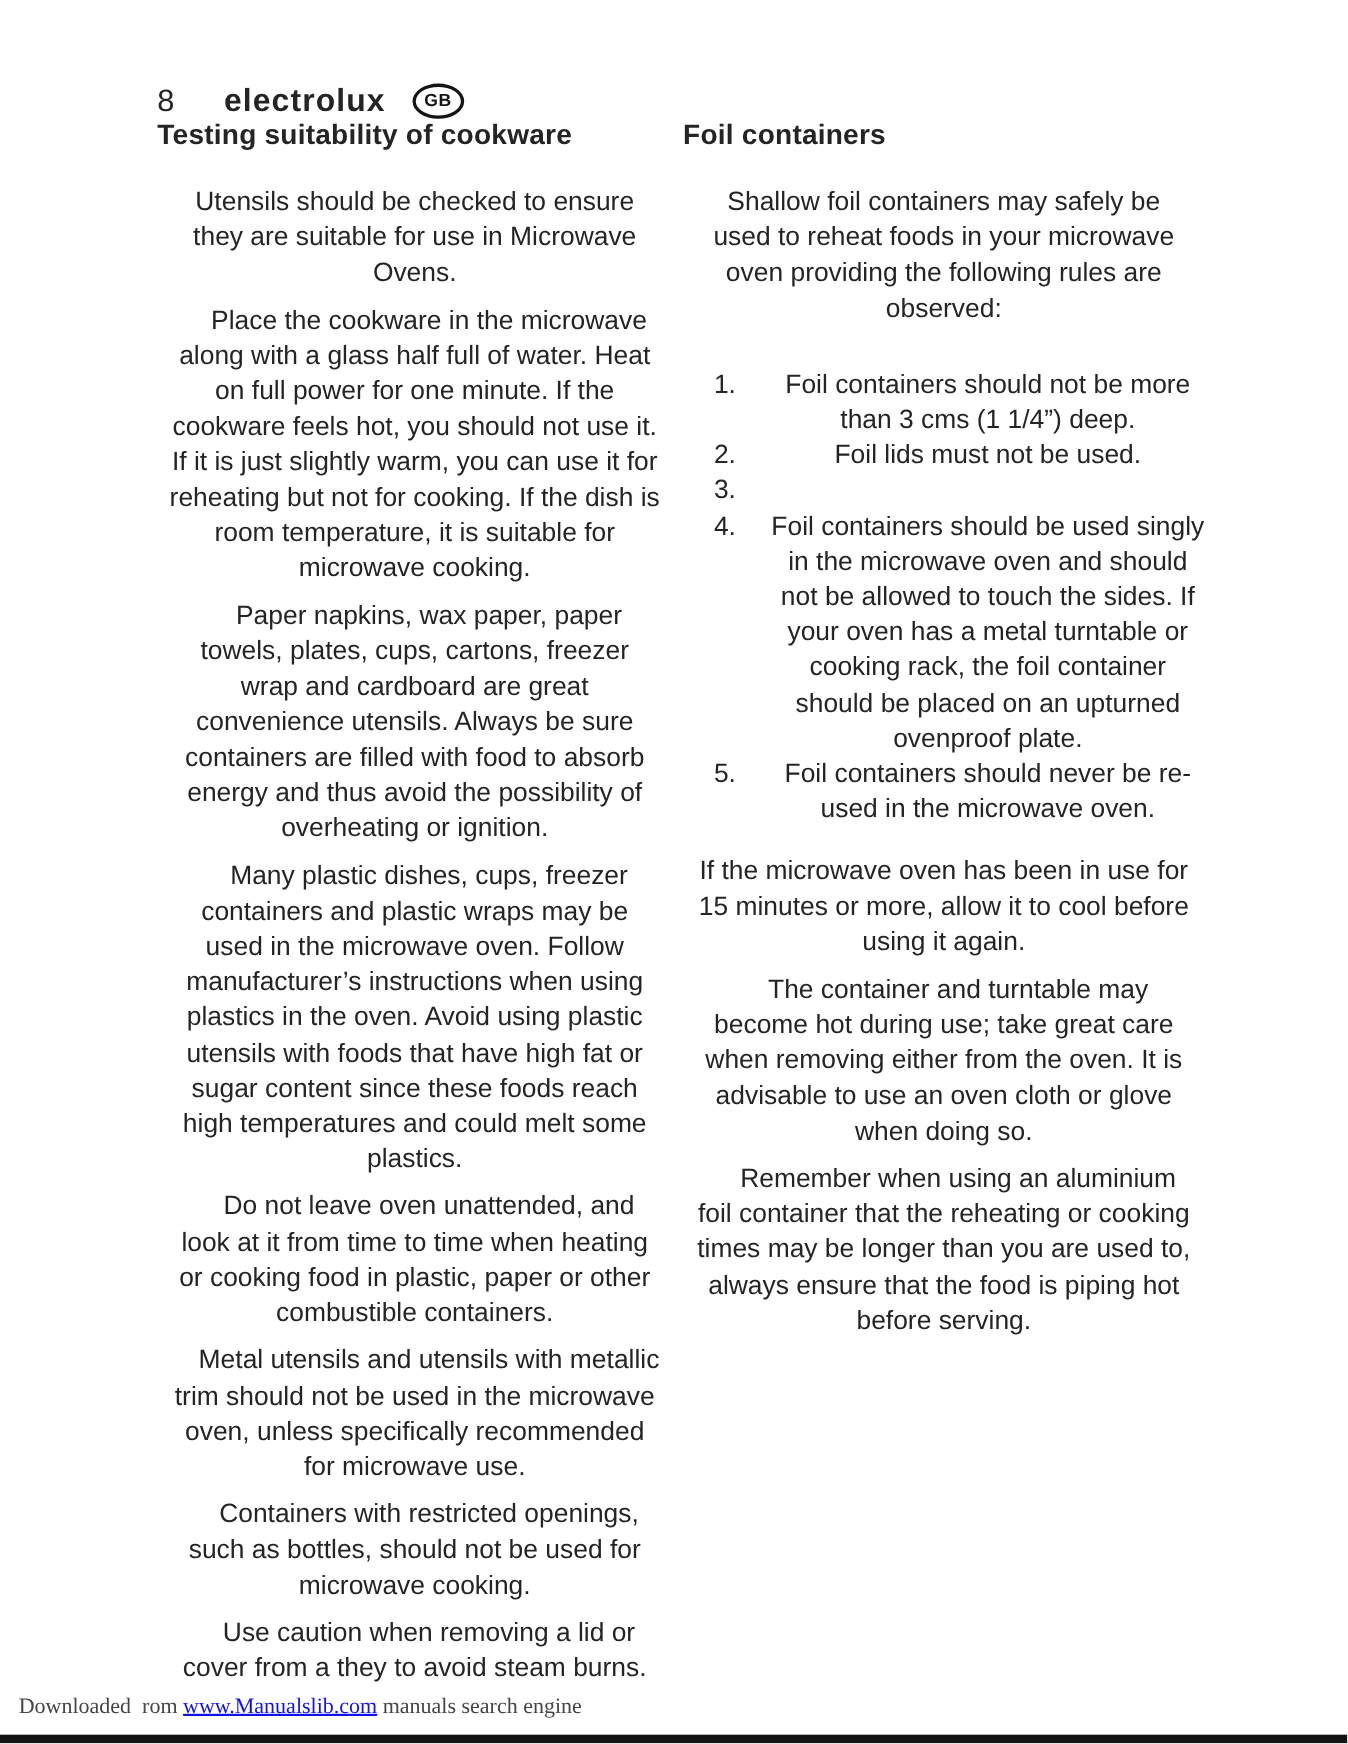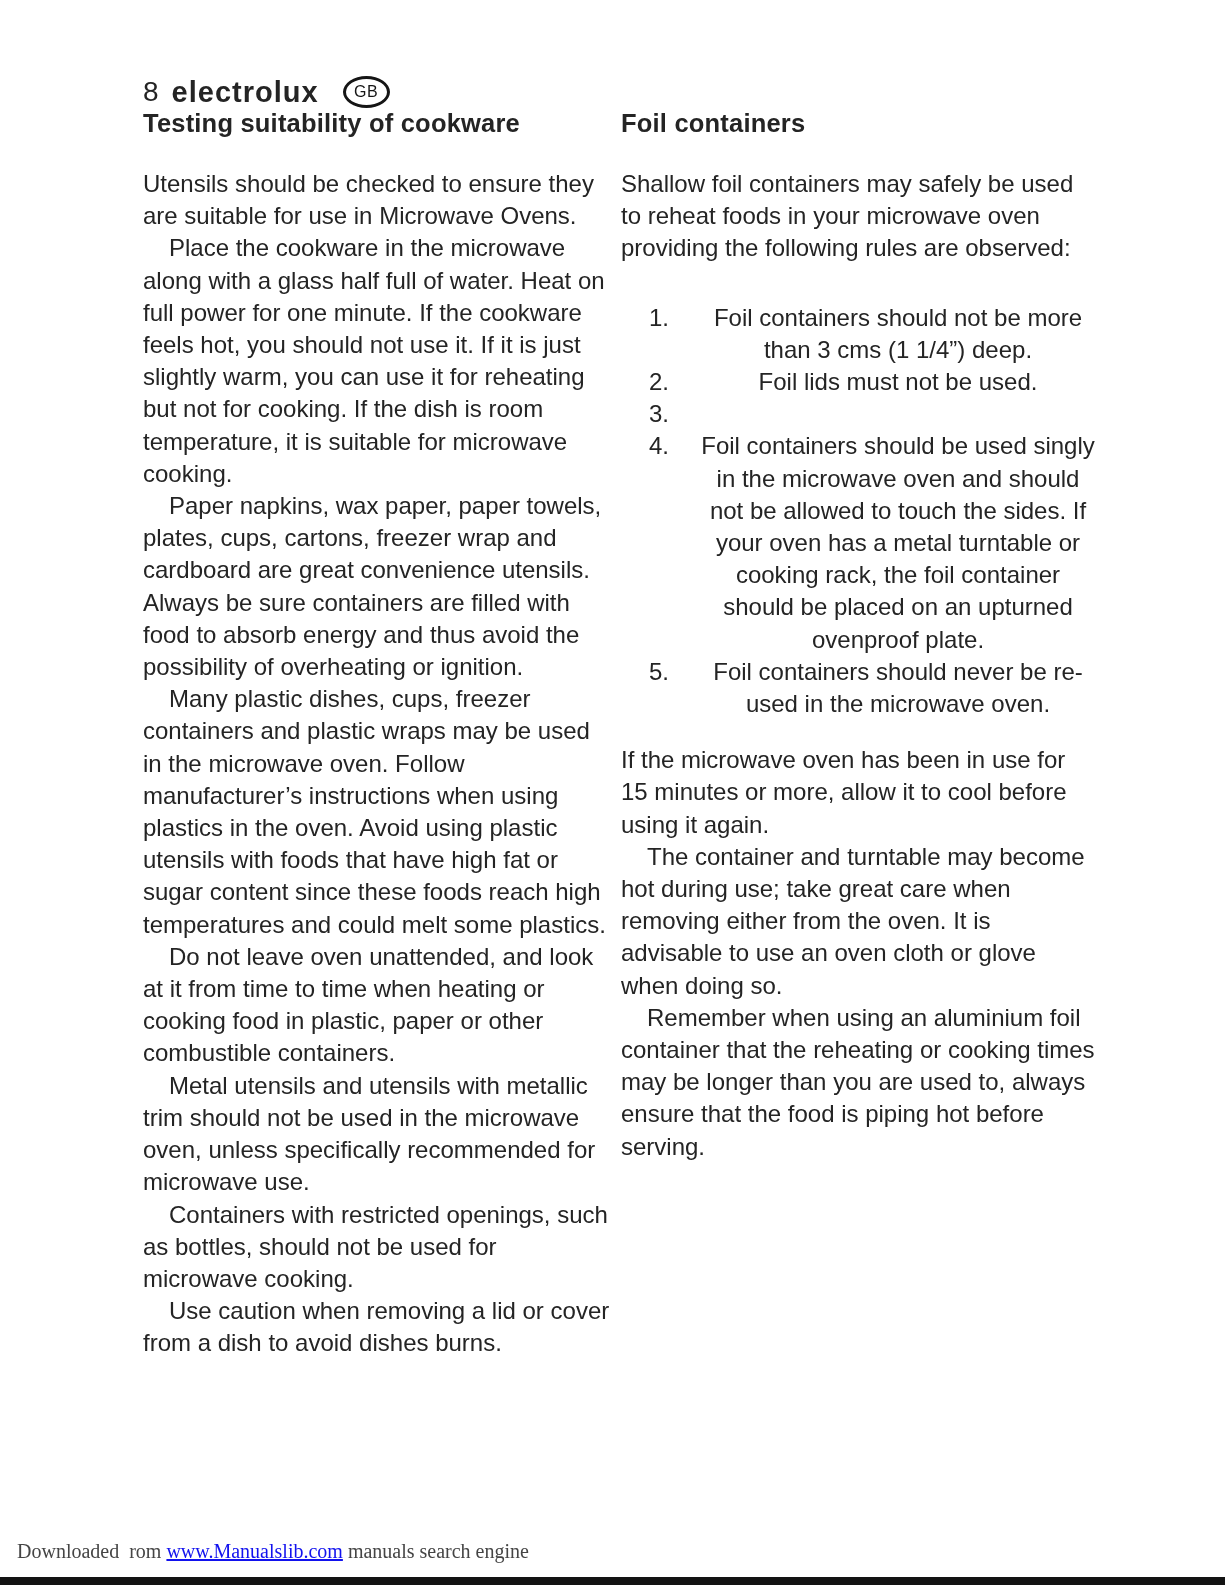--- a/index.html
+++ b/index.html
@@ -28,54 +28,55 @@
   }
   .page-num {
     font-size: 28px;
     font-weight: 400;
     letter-spacing: 1px;
   }
   .brand {
     font-size: 29px;
     font-weight: 700;
     letter-spacing: 1px;
-    margin-left: 12px;
+    margin-left: 44px;
   }
   .gb-badge {
     margin-left: 24px;
     display: inline-flex;
     align-items: center;
     justify-content: center;
     width: 41px;
     height: 26px;
     border: 3px solid #151515;
     border-radius: 50%;
     font-size: 16px;
-    font-weight: 400;
+    font-weight: 700;
     letter-spacing: 0.5px;
     color: #151515;
   }
   
   .col {
     position: absolute;
     top: 108px;
     font-size: 24px;
     line-height: 32.2px;
   }
   .col-left  { left: 143px; width: 468px; }
   .col-right { left: 621px; width: 474px; }
   .section-heading {
     font-size: 25.5px;
     font-weight: 700;
     margin: 0 0 30px 0;
     line-height: 30px;
     letter-spacing: 0.2px;
   }
   .p {
-    margin: 0;
+    margin: 11px;
+    text-align: center;
   }
   .p.ind {
     text-indent: 26px;
   }
   
   .rule-list {
     margin-top: 37px;
     margin-bottom: 24px;
   }
   .li {
@@ -124,21 +125,21 @@
 
   <div class="col col-left">
     <h2 class="section-heading">Testing suitability of cookware</h2>
     <p class="p">Utensils should be checked to ensure they are suitable for use in Microwave Ovens.</p>
     <p class="p ind">Place the cookware in the microwave along with a glass half full of water. Heat on full power for one minute. If the cookware feels hot, you should not use it. If it is just slightly warm, you can use it for reheating but not for cooking. If the dish is room temperature, it is suitable for microwave cooking.</p>
     <p class="p ind">Paper napkins, wax paper, paper towels, plates, cups, cartons, freezer wrap and cardboard are great convenience utensils. Always be sure containers are filled with food to absorb energy and thus avoid the possibility of overheating or ignition.</p>
     <p class="p ind">Many plastic dishes, cups, freezer containers and plastic wraps may be used in the microwave oven. Follow manufacturer’s instructions when using plastics in the oven. Avoid using plastic utensils with foods that have high fat or sugar content since these foods reach high temperatures and could melt some plastics.</p>
     <p class="p ind">Do not leave oven unattended, and look at it from time to time when heating or cooking food in plastic, paper or other combustible containers.</p>
     <p class="p ind">Metal utensils and utensils with metallic trim should not be used in the microwave oven, unless specifically recommended for microwave use.</p>
     <p class="p ind">Containers with restricted openings, such as bottles, should not be used for microwave cooking.</p>
-    <p class="p ind">Use caution when removing a lid or cover from a dish to avoid dishes burns.</p>
+    <p class="p ind">Use caution when removing a lid or cover from a they to avoid steam burns.</p>
   </div>
 
   <div class="col col-right">
     <h2 class="section-heading">Foil containers</h2>
     <p class="p">Shallow foil containers may safely be used to reheat foods in your microwave oven providing the following rules are observed:</p>
 
     <div class="rule-list">
       <div class="li">
         <span class="num">1.</span>
         <span class="li-text">Foil containers should not be more than 3 cms (1 1/4”) deep.</span>

